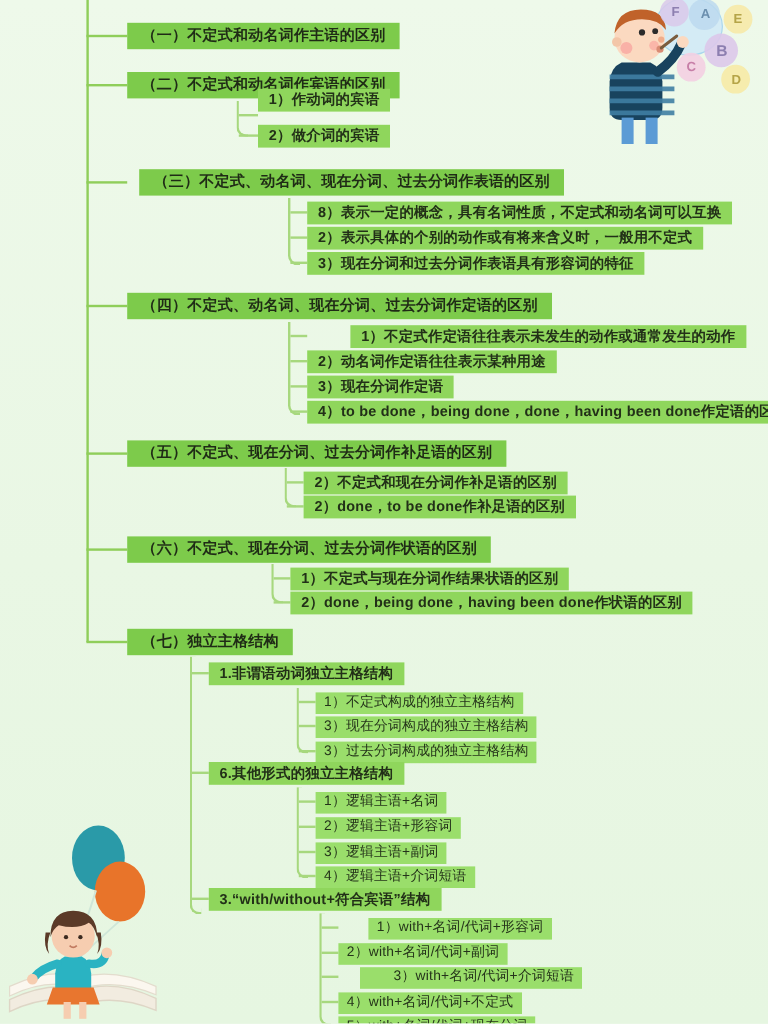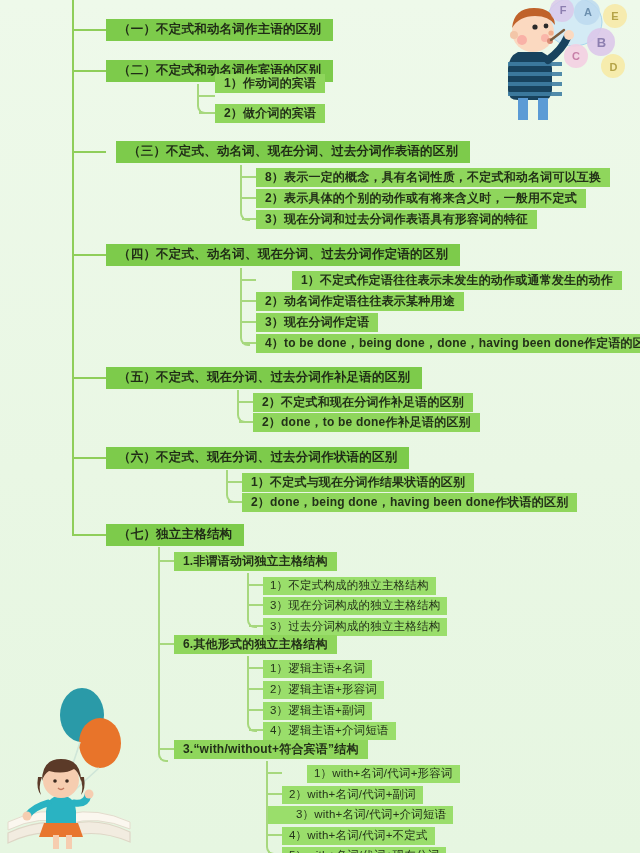--- a/index.html
+++ b/index.html
@@ -283,17 +283,17 @@
 
   <div class="node lvl2" style="left:174px; top:635px;">6.其他形式的独立主格结构</div>
   <div class="node lvl3" style="left:263px; top:660px;">1）逻辑主语+名词</div>
   <div class="node lvl3" style="left:263px; top:681px;">2）逻辑主语+形容词</div>
   <div class="node lvl3" style="left:263px; top:702px;">3）逻辑主语+副词</div>
   <div class="node lvl3" style="left:263px; top:722px;">4）逻辑主语+介词短语</div>
 
   <div class="node lvl2" style="left:174px; top:740px;">3.“with/without+符合宾语”结构</div>
   <div class="node lvl3" style="left:282px; top:765px;margin-left:25px;">1）with+名词/代词+形容词</div>
   <div class="node lvl3" style="left:282px; top:786px;">2）with+名词/代词+副词</div>
-  <div class="node lvl3" style="left:268px; top:806px;padding-left:28px;">3）with+名词/代词+介词短语</div>
+  <div class="node lvl3" style="left:300px; top:806px;padding-left:28px;">3）with+名词/代词+介词短语</div>
   <div class="node lvl3" style="left:282px; top:827px;">4）with+名词/代词+不定式</div>
   <div class="node lvl3" style="left:282px; top:847px;">5）with+名词/代词+现在分词</div>
 
 </div>
 
 </body></html>

